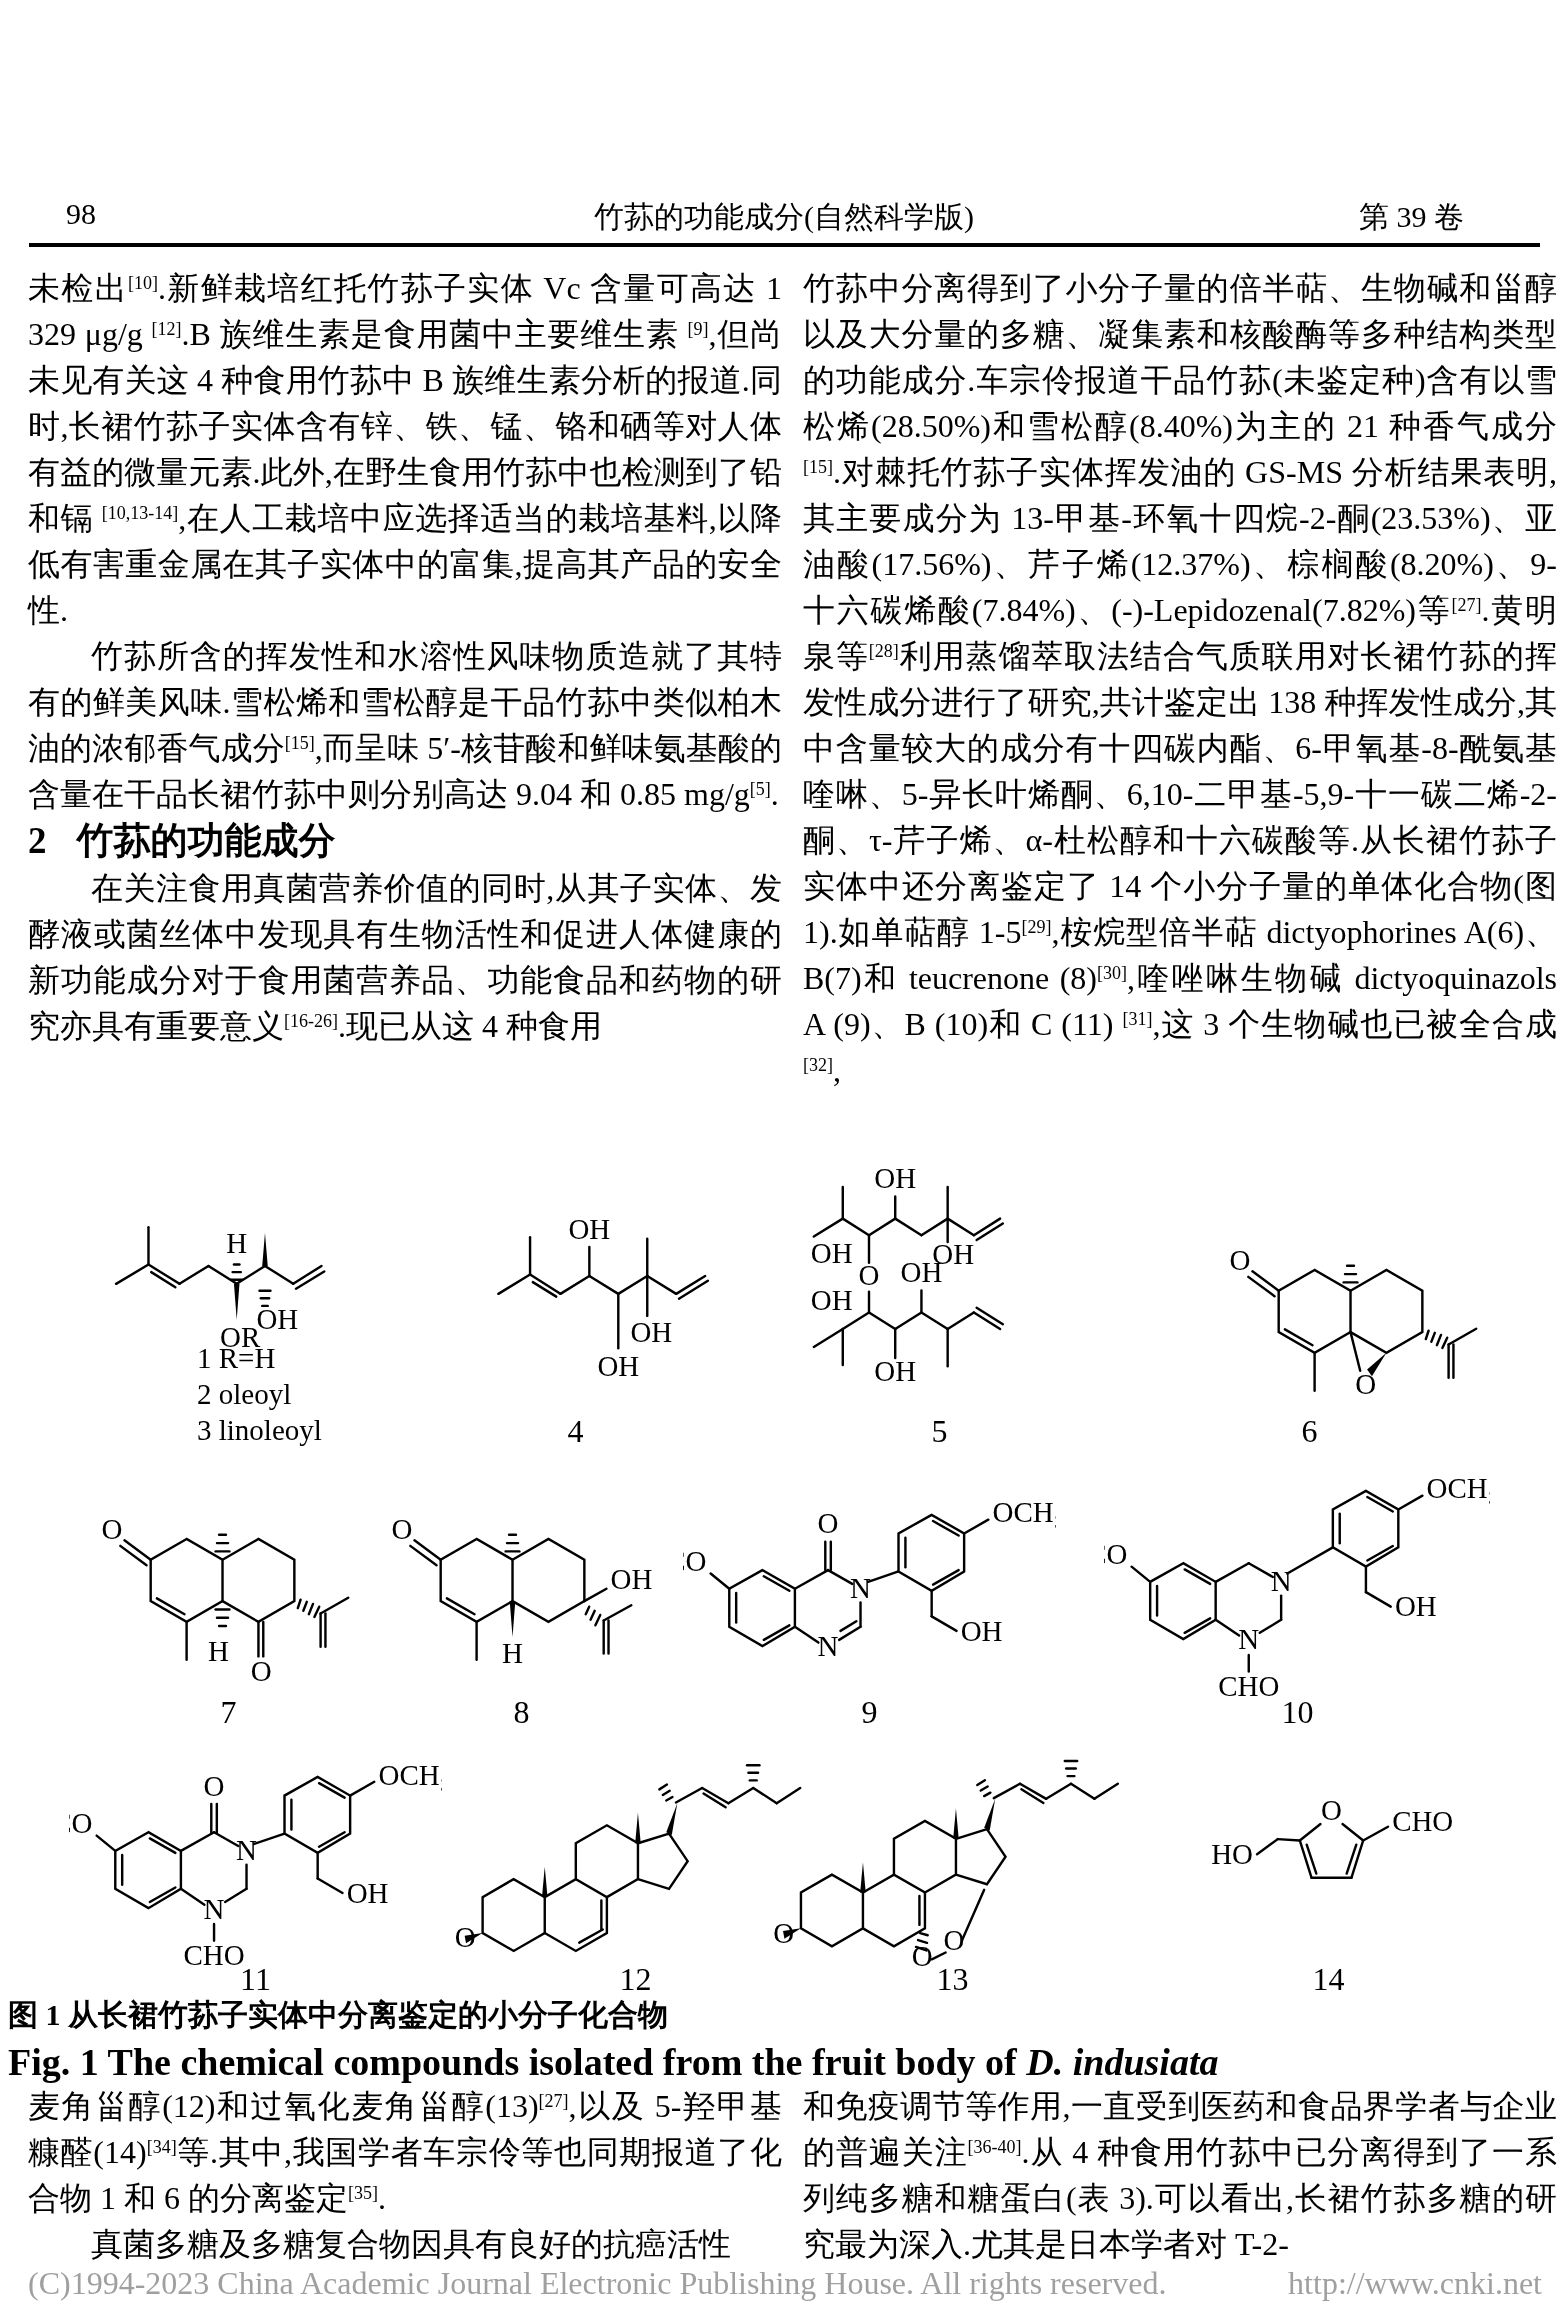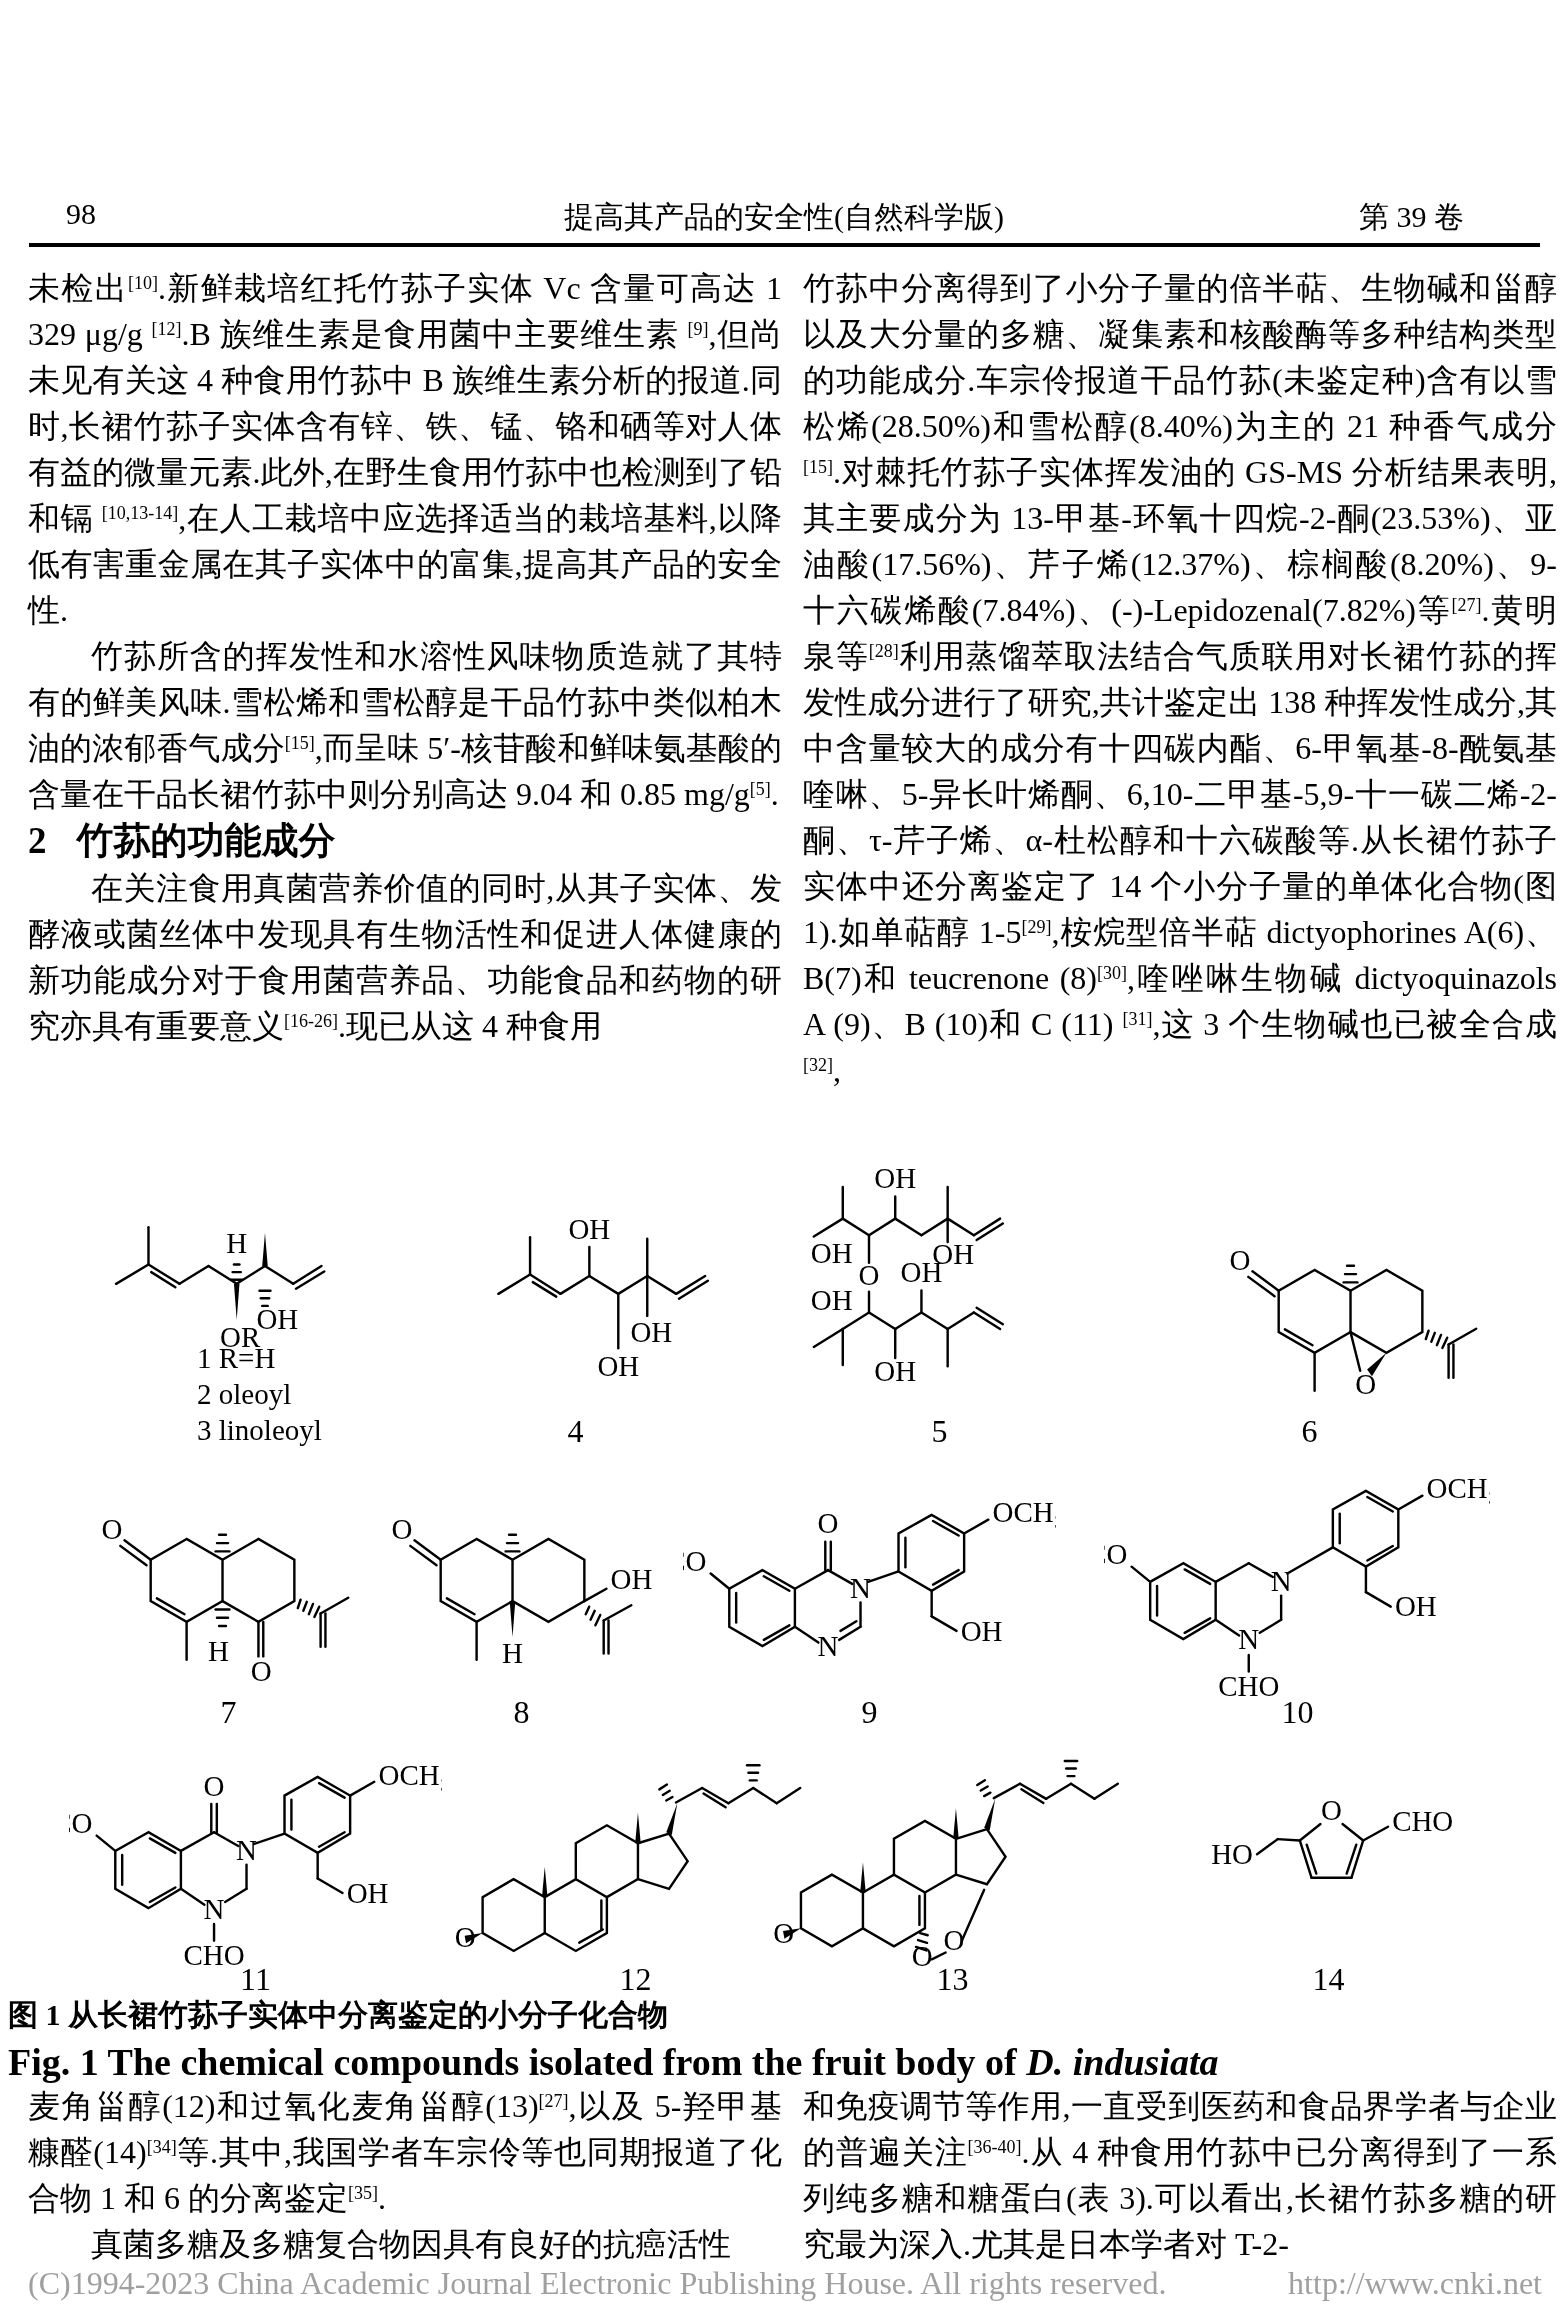--- a/index.html
+++ b/index.html
@@ -26,21 +26,21 @@
   #watermark{position:absolute;left:28px;top:2233px;width:1514px;display:flex;
              justify-content:space-between;font-size:32px;color:#8f8f8f;opacity:.85;
              white-space:nowrap;z-index:5;margin-top:32px;}
 </style>
 </head>
 <body>
 
 <div id="page">
 
   <div class="hdr-item" style="left:66px;">98</div>
-  <div class="hdr-item" style="left:0;width:1568px;text-align:center;">提高其产品的安全性(自然科学版)</div>
+  <div class="hdr-item" style="left:0;width:1568px;text-align:center;">竹荪的功能成分(自然科学版)</div>
   <div class="hdr-item" style="right:104px;">第 39 卷</div>
   <div id="hdr-rule"></div>
 
   <div class="col" style="left:28px;top:265px;">
     <p>未检出<sup>[10]</sup>.新鲜栽培红托竹荪子实体 Vc 含量可高达 1 329 μg/g <sup>[12]</sup>.B 族维生素是食用菌中主要维生素 <sup>[9]</sup>,但尚未见有关这 4 种食用竹荪中 B 族维生素分析的报道.同时,长裙竹荪子实体含有锌、铁、锰、铬和硒等对人体有益的微量元素.此外,在野生食用竹荪中也检测到了铅和镉 <sup>[10,13-14]</sup>,在人工栽培中应选择适当的栽培基料,以降低有害重金属在其子实体中的富集,提高其产品的安全性.</p>
     <p class="ind">竹荪所含的挥发性和水溶性风味物质造就了其特有的鲜美风味.雪松烯和雪松醇是干品竹荪中类似柏木油的浓郁香气成分<sup>[15]</sup>,而呈味 5′-核苷酸和鲜味氨基酸的含量在干品长裙竹荪中则分别高达 9.04 和 0.85 mg/g<sup>[5]</sup>.</p>
     <p class="sec-head"><span class="num">2</span><span>竹荪的功能成分</span></p>
     <p class="ind">在关注食用真菌营养价值的同时,从其子实体、发酵液或菌丝体中发现具有生物活性和促进人体健康的新功能成分对于食用菌营养品、功能食品和药物的研究亦具有重要意义<sup>[16-26]</sup>.现已从这 4 种食用</p>
   </div>
   <div class="col" style="left:803px;top:265px;">

